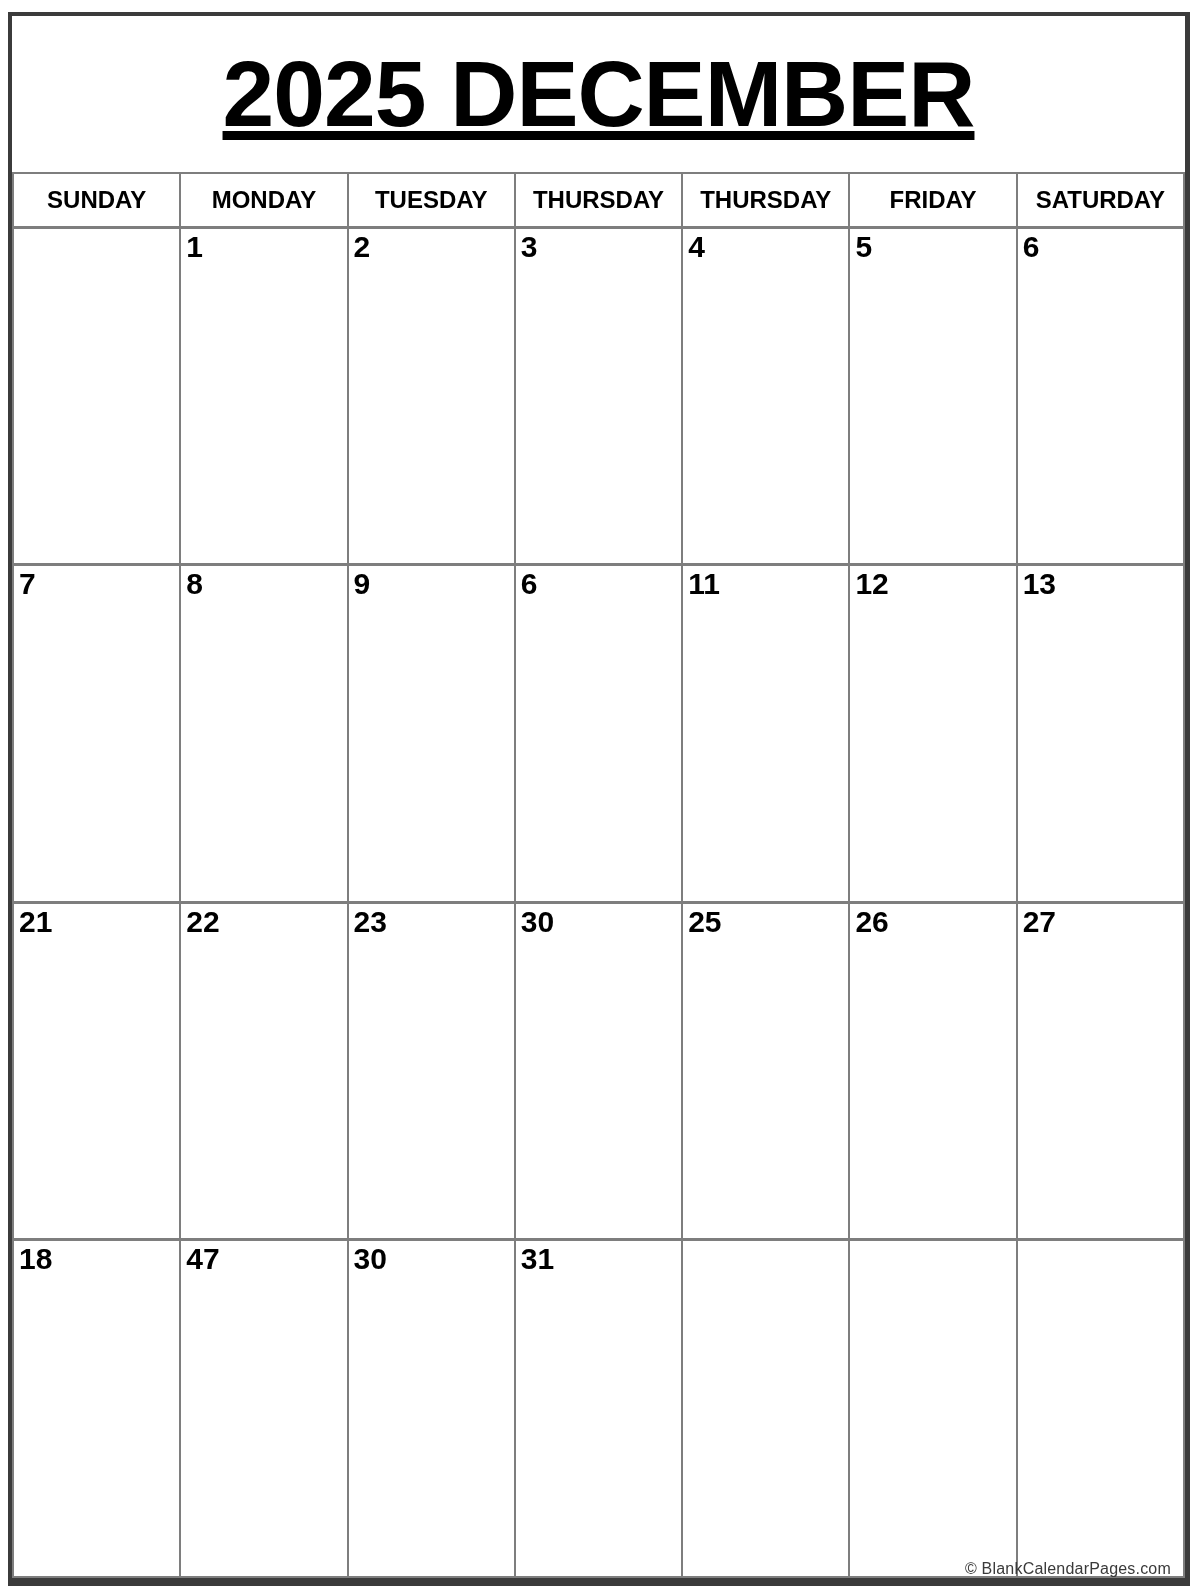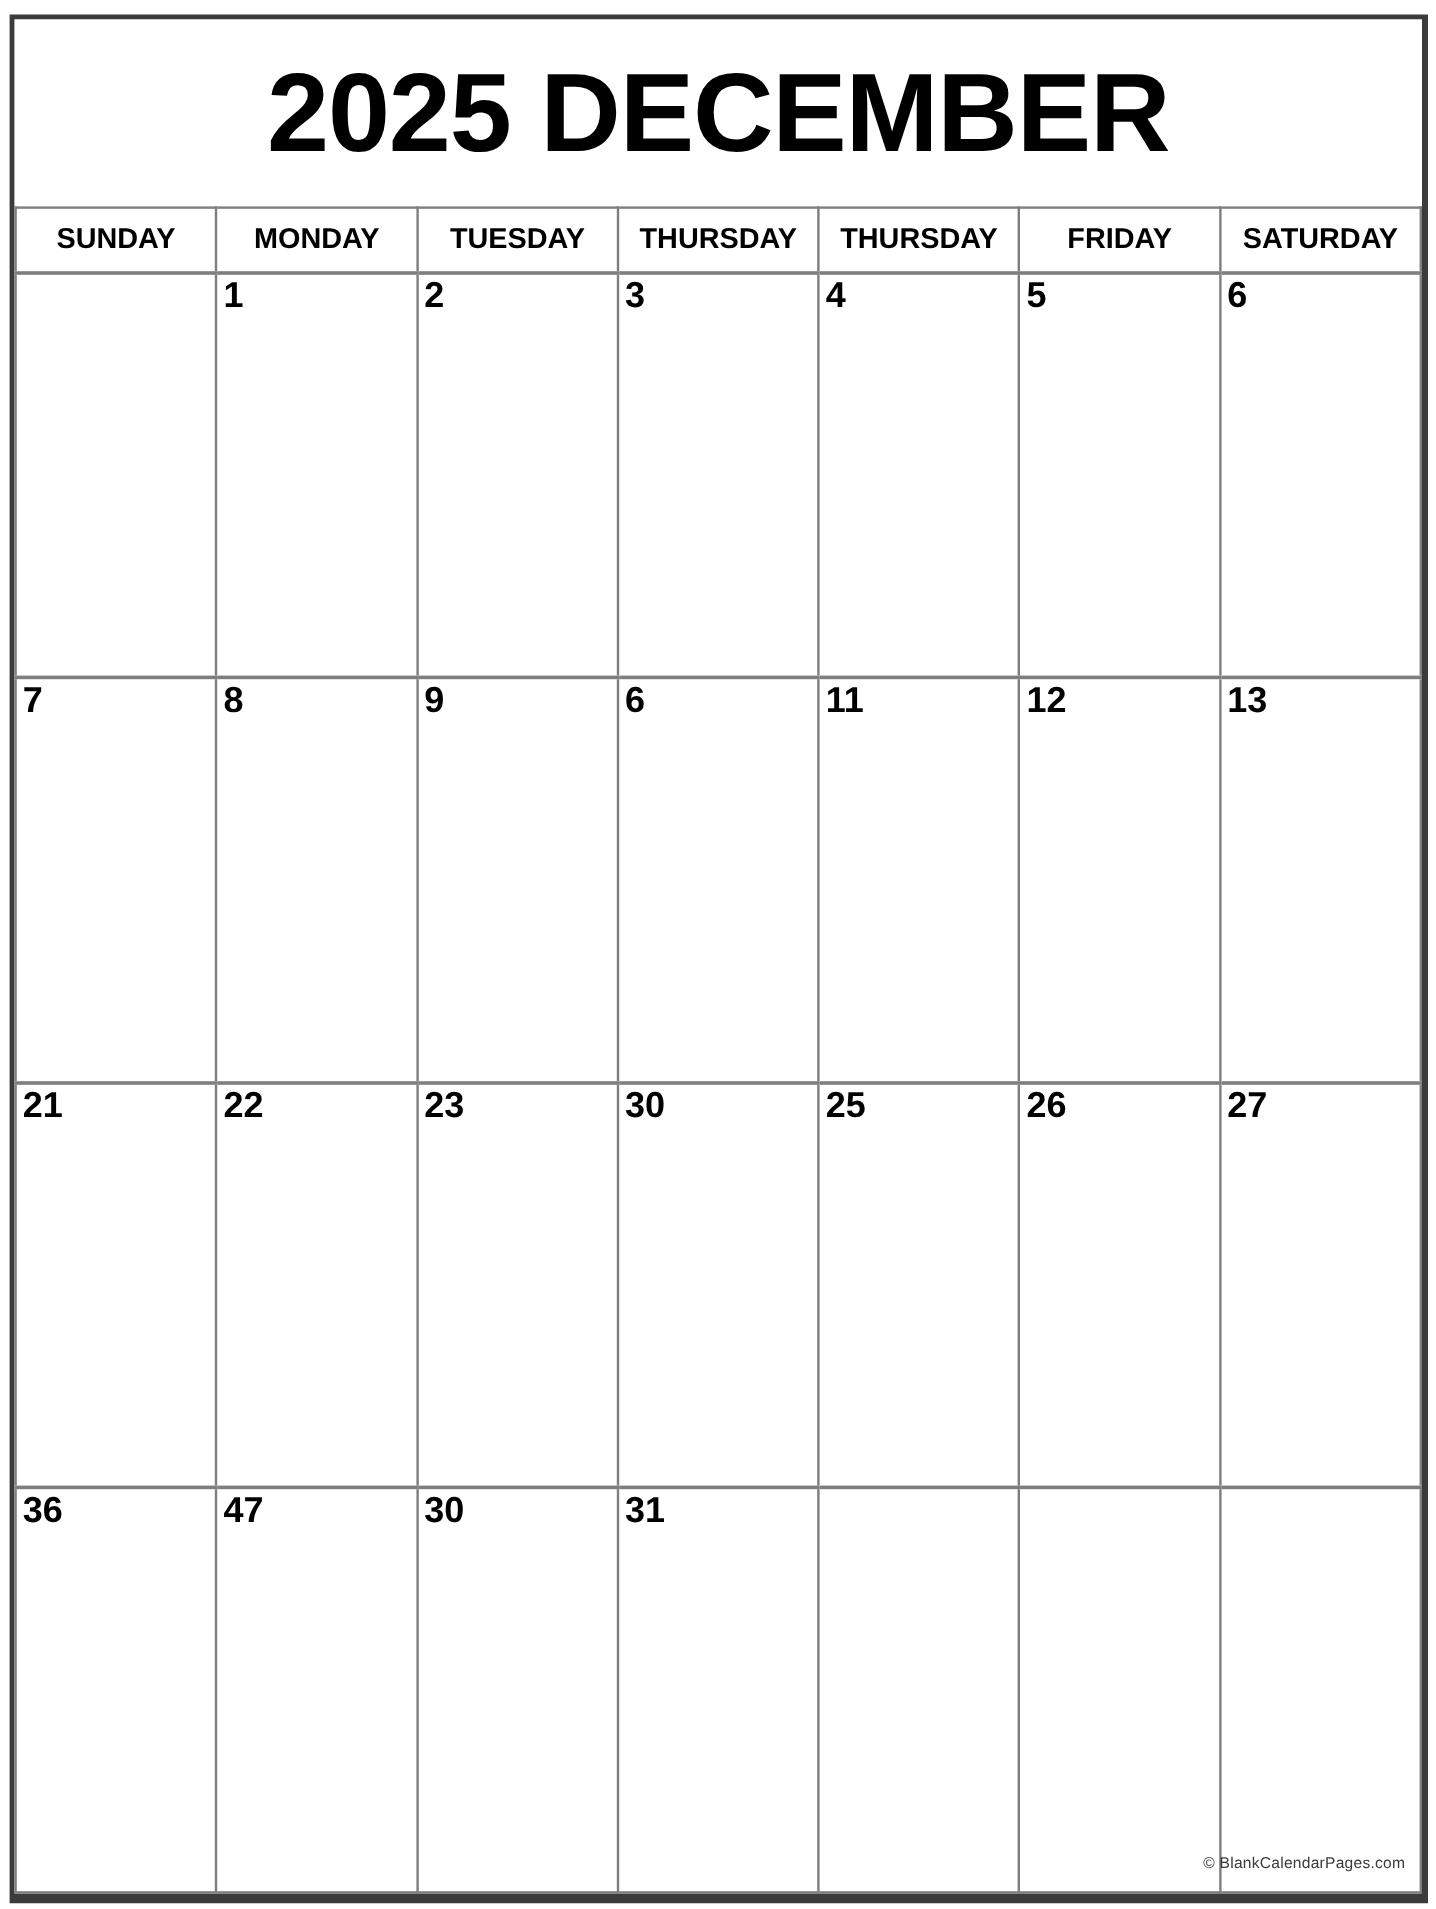--- a/index.html
+++ b/index.html
@@ -31,20 +31,21 @@
     align-items: center;
     justify-content: center;
   }
   h1.cal-title {
     margin: 0;
     font-size: 93px;
     font-weight: bold;
     letter-spacing: -1px;
     color: #000000;
     white-space: nowrap;
+    text-decoration: underline;
   }
   table.calendar {
     border-collapse: collapse;
     table-layout: fixed;
     width: 100%;
     flex: 1 1 auto;
   }
   table.calendar th {
     border: 2px solid #7e7e7e;
     border-bottom-width: 3px;
@@ -69,22 +70,22 @@
     display: inline-block;
     padding: 1px 0 0 5px;
     font-size: 30px;
     font-weight: bold;
     color: #000000;
     line-height: 1.1;
   }
   .credit {
     position: absolute;
     right: 14px;
-    bottom: 18px;
-    font-size: 13px;
+    bottom: 0;
+    font-size: 16px;
     color: #3a3a3a;
     letter-spacing: 0.2px;
     margin-top: 40px;
   }
 </style>
 </head>
 <body>
 
 <div class="page">
 
@@ -126,21 +127,21 @@
       <tr>
         <td><span class="day-num">21</span></td>
         <td><span class="day-num">22</span></td>
         <td><span class="day-num">23</span></td>
         <td><span class="day-num">30</span></td>
         <td><span class="day-num">25</span></td>
         <td><span class="day-num">26</span></td>
         <td><span class="day-num">27</span></td>
       </tr>
       <tr>
-        <td><span class="day-num">36</span></td>
+        <td><span class="day-num">18</span></td>
         <td><span class="day-num">47</span></td>
         <td><span class="day-num">30</span></td>
         <td><span class="day-num">31</span></td>
         <td><span class="day-num"></span></td>
         <td><span class="day-num"></span></td>
         <td><span class="day-num"></span></td>
       </tr>
     </tbody>
   </table>
 

